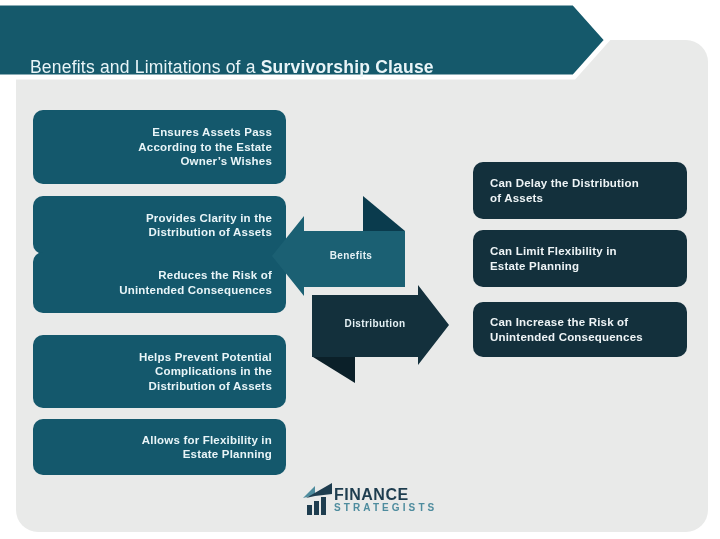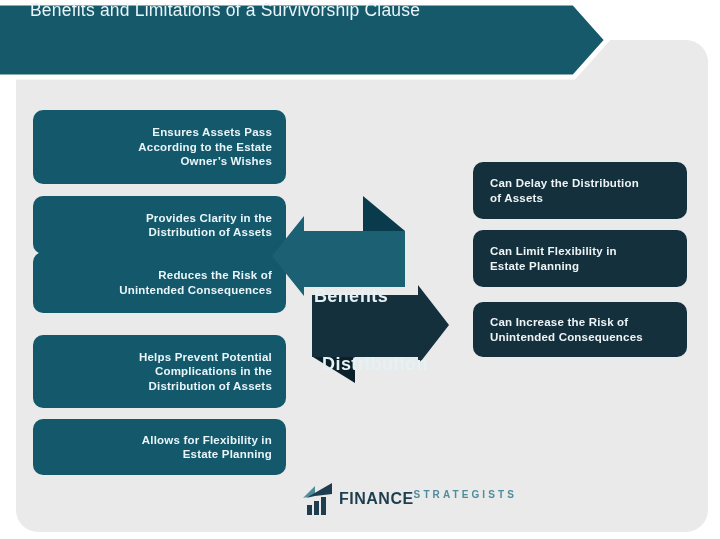--- a/index.html
+++ b/index.html
@@ -9,24 +9,24 @@
     font-family:"Liberation Sans", sans-serif;
   }
   
   #panel{
     position:absolute;left:16px;top:40px;width:692px;height:492px;
     background:var(--panel,#e9eae9);border-radius:22px;
   }
   
   #banner-svg{position:absolute;left:0;top:0;width:620px;height:84px;overflow:visible;}
   #banner-title{
-    position:absolute;left:30px;top:0;height:78px;display:flex;align-items:flex-start;
+    position:absolute;left:30px;top:0;height:78px;display:flex;align-items:flex-end;
     color:var(--banner-text,#e9f5f8);font-size:17.5px;letter-spacing:.2px;white-space:pre;
   }
-  #banner-title .bold{font-weight:normal;}
+  #banner-title .bold{font-weight:bold;}
   
   .box{
     position:absolute;border-radius:10px;display:flex;flex-direction:column;justify-content:center;
     font-weight:bold;font-size:11.5px;line-height:14.5px;letter-spacing:.2px;white-space:pre-line;
   }
   .box.left{
     left:33px;width:253px;background:var(--box-teal,#14586c);
     color:var(--box-text,#e9f5f8);text-align:right;padding-right:14px;padding-left:12px;box-sizing:border-box;
   }
   .box.right{
@@ -39,30 +39,30 @@
   #l4{top:335px;height:73px;}
   #l5{top:419px;height:56px;}
   #r1{top:162px;height:57px;}
   #r2{top:230px;height:57px;}
   #r3{top:302px;height:55px;}
   #r4{top:369px;height:56px;}
   
   #arrows-svg{position:absolute;left:258px;top:183px;width:200px;height:210px;}
   .arrow-label{
     position:absolute;font-weight:bold;color:var(--arrow-text,#e5f1f5);
-    font-size:18px;letter-spacing:.4px;text-align:center;margin-top:36px;
+    font-size:10px;letter-spacing:.4px;text-align:center;
   }
   #benefits-label{left:292px;top:250px;width:118px;}
   #limitations-label{left:314px;top:318px;width:122px;}
   
   #logo{
     position:absolute;left:302px;top:481px;display:flex;align-items:center;
   }
   #logo-icon{width:32px;height:35px;}
-  #logo-text{display:flex;flex-direction:row;margin-left:5px;}
+  #logo-text{display:flex;flex-direction:column;}
   #logo-primary{
     color:var(--logo-navy,#1e3d4f);font-weight:bold;font-size:16px;letter-spacing:.5px;line-height:17px;
   }
   #logo-secondary{
     color:var(--logo-teal,#4e8c9e);font-weight:bold;font-size:10px;letter-spacing:3.1px;line-height:9px;
   }
 </style>
 </head>
 <body>
 

